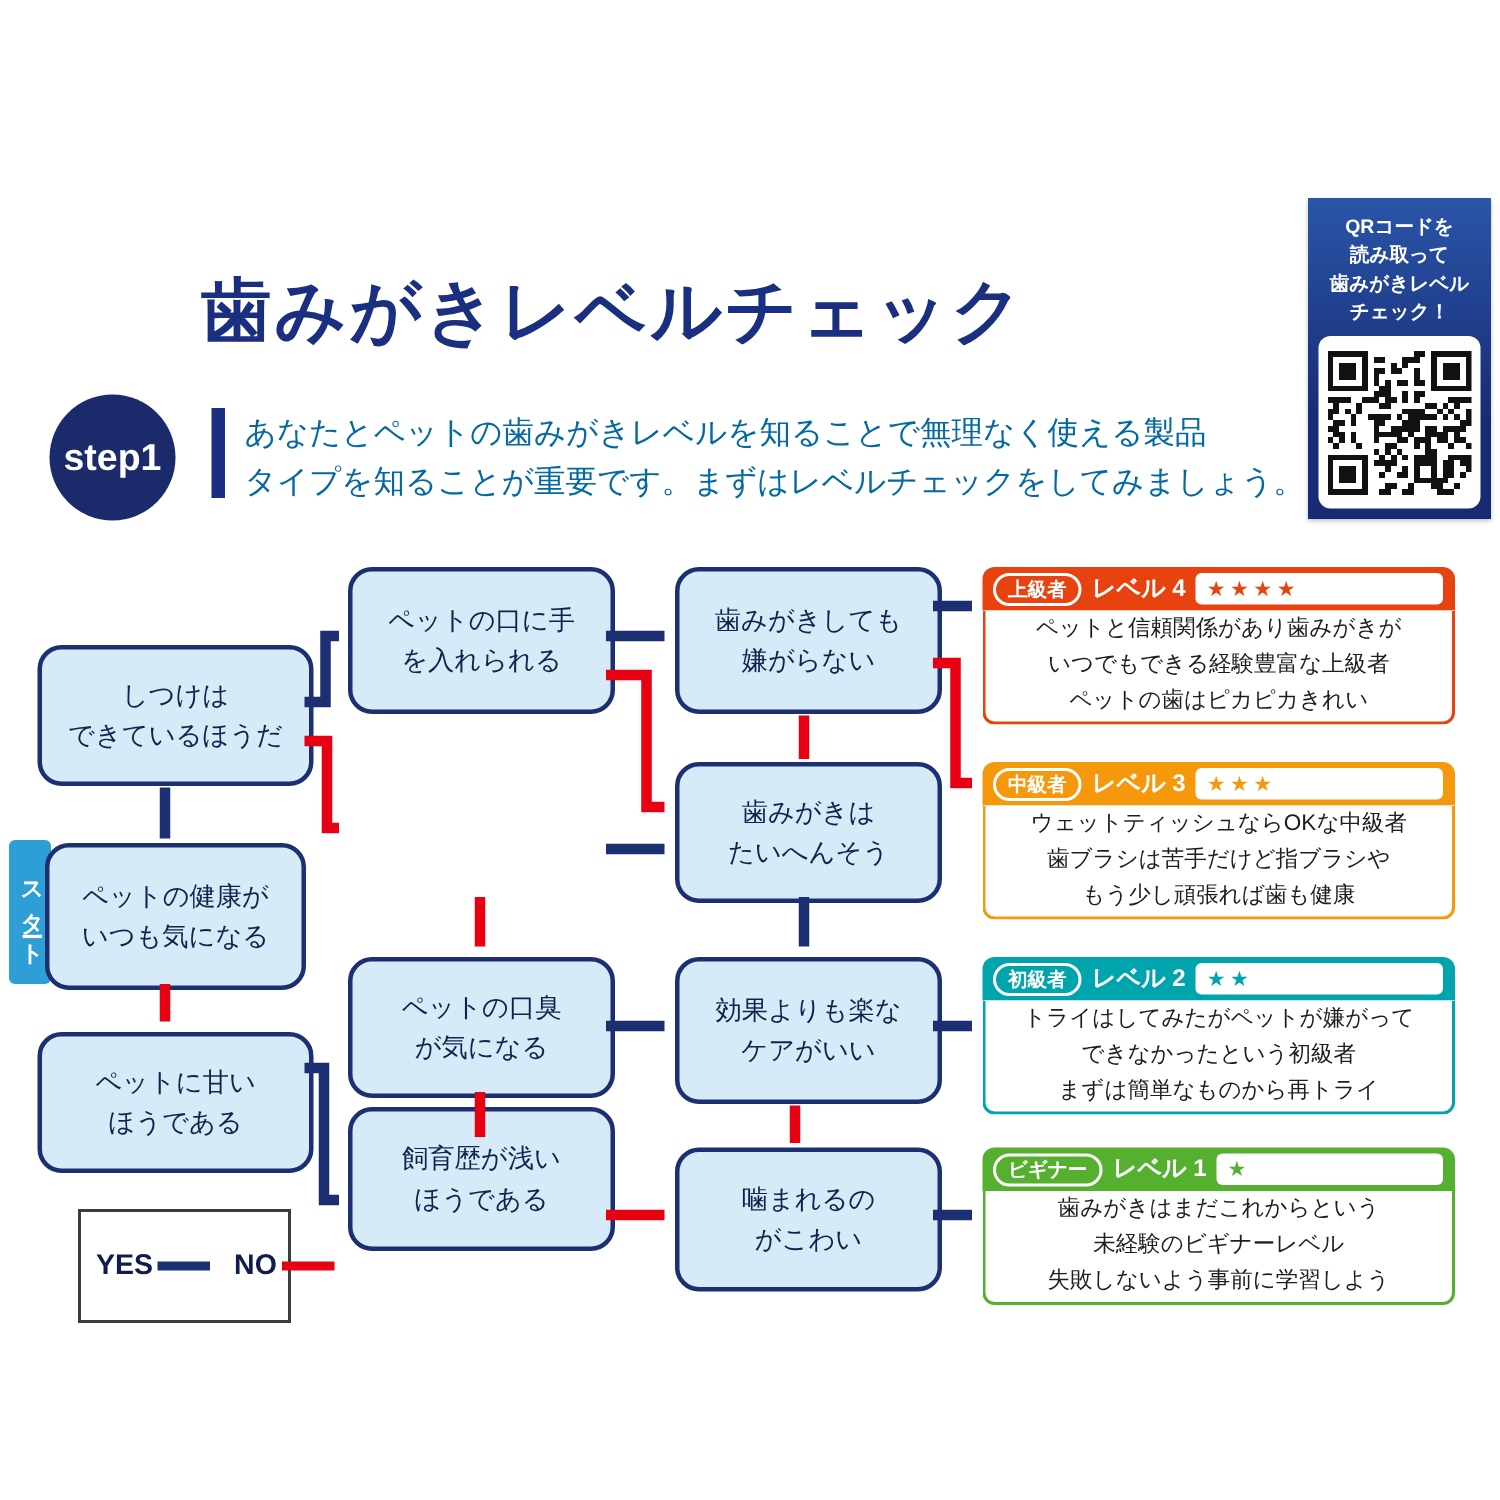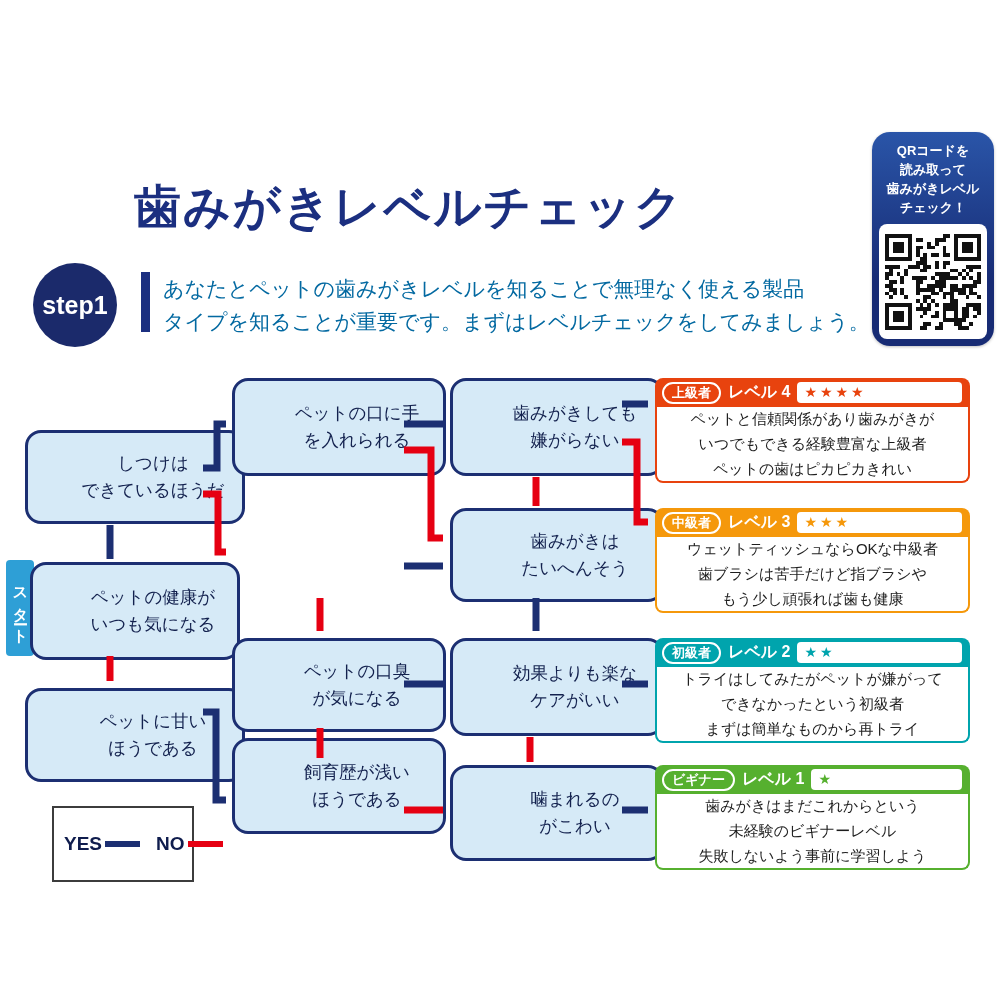--- a/index.html
+++ b/index.html
@@ -16,33 +16,33 @@
     position:absolute;left:33px;top:263px;width:84px;height:84px;border-radius:50%;
     background:#1b2a6b;color:#fff;display:flex;align-items:center;justify-content:center;
     font-size:25px;font-weight:700;
   }
   .intro{position:absolute;left:141px;top:272px;display:flex;}
   .intro-bar{width:9px;height:60px;background:#1b2f80;margin-right:13px;flex:none;}
   .intro-text{font-size:21px;line-height:33px;color:#0369a1;font-weight:500;}
   .intro-text span{display:block;white-space:nowrap;}
   
   .qr-panel{
-    position:absolute;left:872px;top:132px;width:122px;height:214px;border-radius:18px;
+    position:absolute;left:872px;top:132px;width:122px;height:214px;border-radius:0;
     background:linear-gradient(180deg,#2a55a8 0%,#172b74 70%);
     display:flex;flex-direction:column;box-shadow:0 1px 3px rgba(0,0,0,.25);
   }
   .qr-text{padding:10px 4px 7px;text-align:center;color:#fff;font-size:13px;font-weight:700;line-height:1.45;}
   .qr-text span{display:block;white-space:nowrap;}
   .qr-white{flex:1;background:#fff;margin:0 7px 7px;border-radius:8px;display:flex;align-items:center;justify-content:center;}
   .qr-white svg{width:96px;height:96px;shape-rendering:crispEdges;}
   
   .node{
     position:absolute;background:#d6eaf7;border:3px solid #1c2f72;border-radius:16px;
     display:flex;flex-direction:column;align-items:center;justify-content:center;
-    font-size:17.5px;font-weight:500;color:#13214e;line-height:1.55;z-index:2;text-align:center;padding-left:36px;
+    font-size:17.5px;font-weight:500;color:#13214e;line-height:1.55;z-index:2;text-align:center;
   }
   .node span{display:block;white-space:nowrap;}
   .start-tab{
     position:absolute;left:6px;top:560px;width:28px;height:96px;background:#2e9fd6;color:#fff;
     border-radius:4px;display:flex;align-items:center;justify-content:center;
     writing-mode:vertical-rl;text-orientation:upright;font-size:15px;font-weight:700;letter-spacing:2px;z-index:1;
   }
   
   .result{position:absolute;width:315px;z-index:2;}
   .result-header{
@@ -53,21 +53,21 @@
     border:2px solid #fff;color:#fff;border-radius:12px;font-size:13px;font-weight:700;
     padding:0 8px;line-height:18px;white-space:nowrap;
   }
   .level{color:#fff;font-weight:800;font-size:16px;white-space:nowrap;}
   .stars{
     flex:1;background:#fff;border-radius:4px;height:21px;line-height:21px;padding:0 7px;
     color:var(--c);font-size:14px;letter-spacing:3px;font-weight:700;text-align:left;overflow:hidden;
   }
   .result-body{
     background:#fff;border:2px solid var(--c);border-top:none;border-radius:0 0 8px 8px;
-    height:74px;display:flex;flex-direction:column;align-items:center;justify-content:space-between;
+    height:74px;display:flex;flex-direction:column;align-items:center;justify-content:flex-start;
     font-size:15px;line-height:1.6;color:#1d1d1d;font-weight:500;text-align:center;
   }
   .result-body span{display:block;white-space:nowrap;}
   
   .arrows{position:absolute;left:0;top:0;width:1000px;height:1000px;pointer-events:none;z-index:5;}
   .arrows path,.legend svg path{fill:none;stroke-width:7;}
   .p-blue{stroke:#1c2f72;}
   .p-red{stroke:#e60012;}
   
   .legend{

